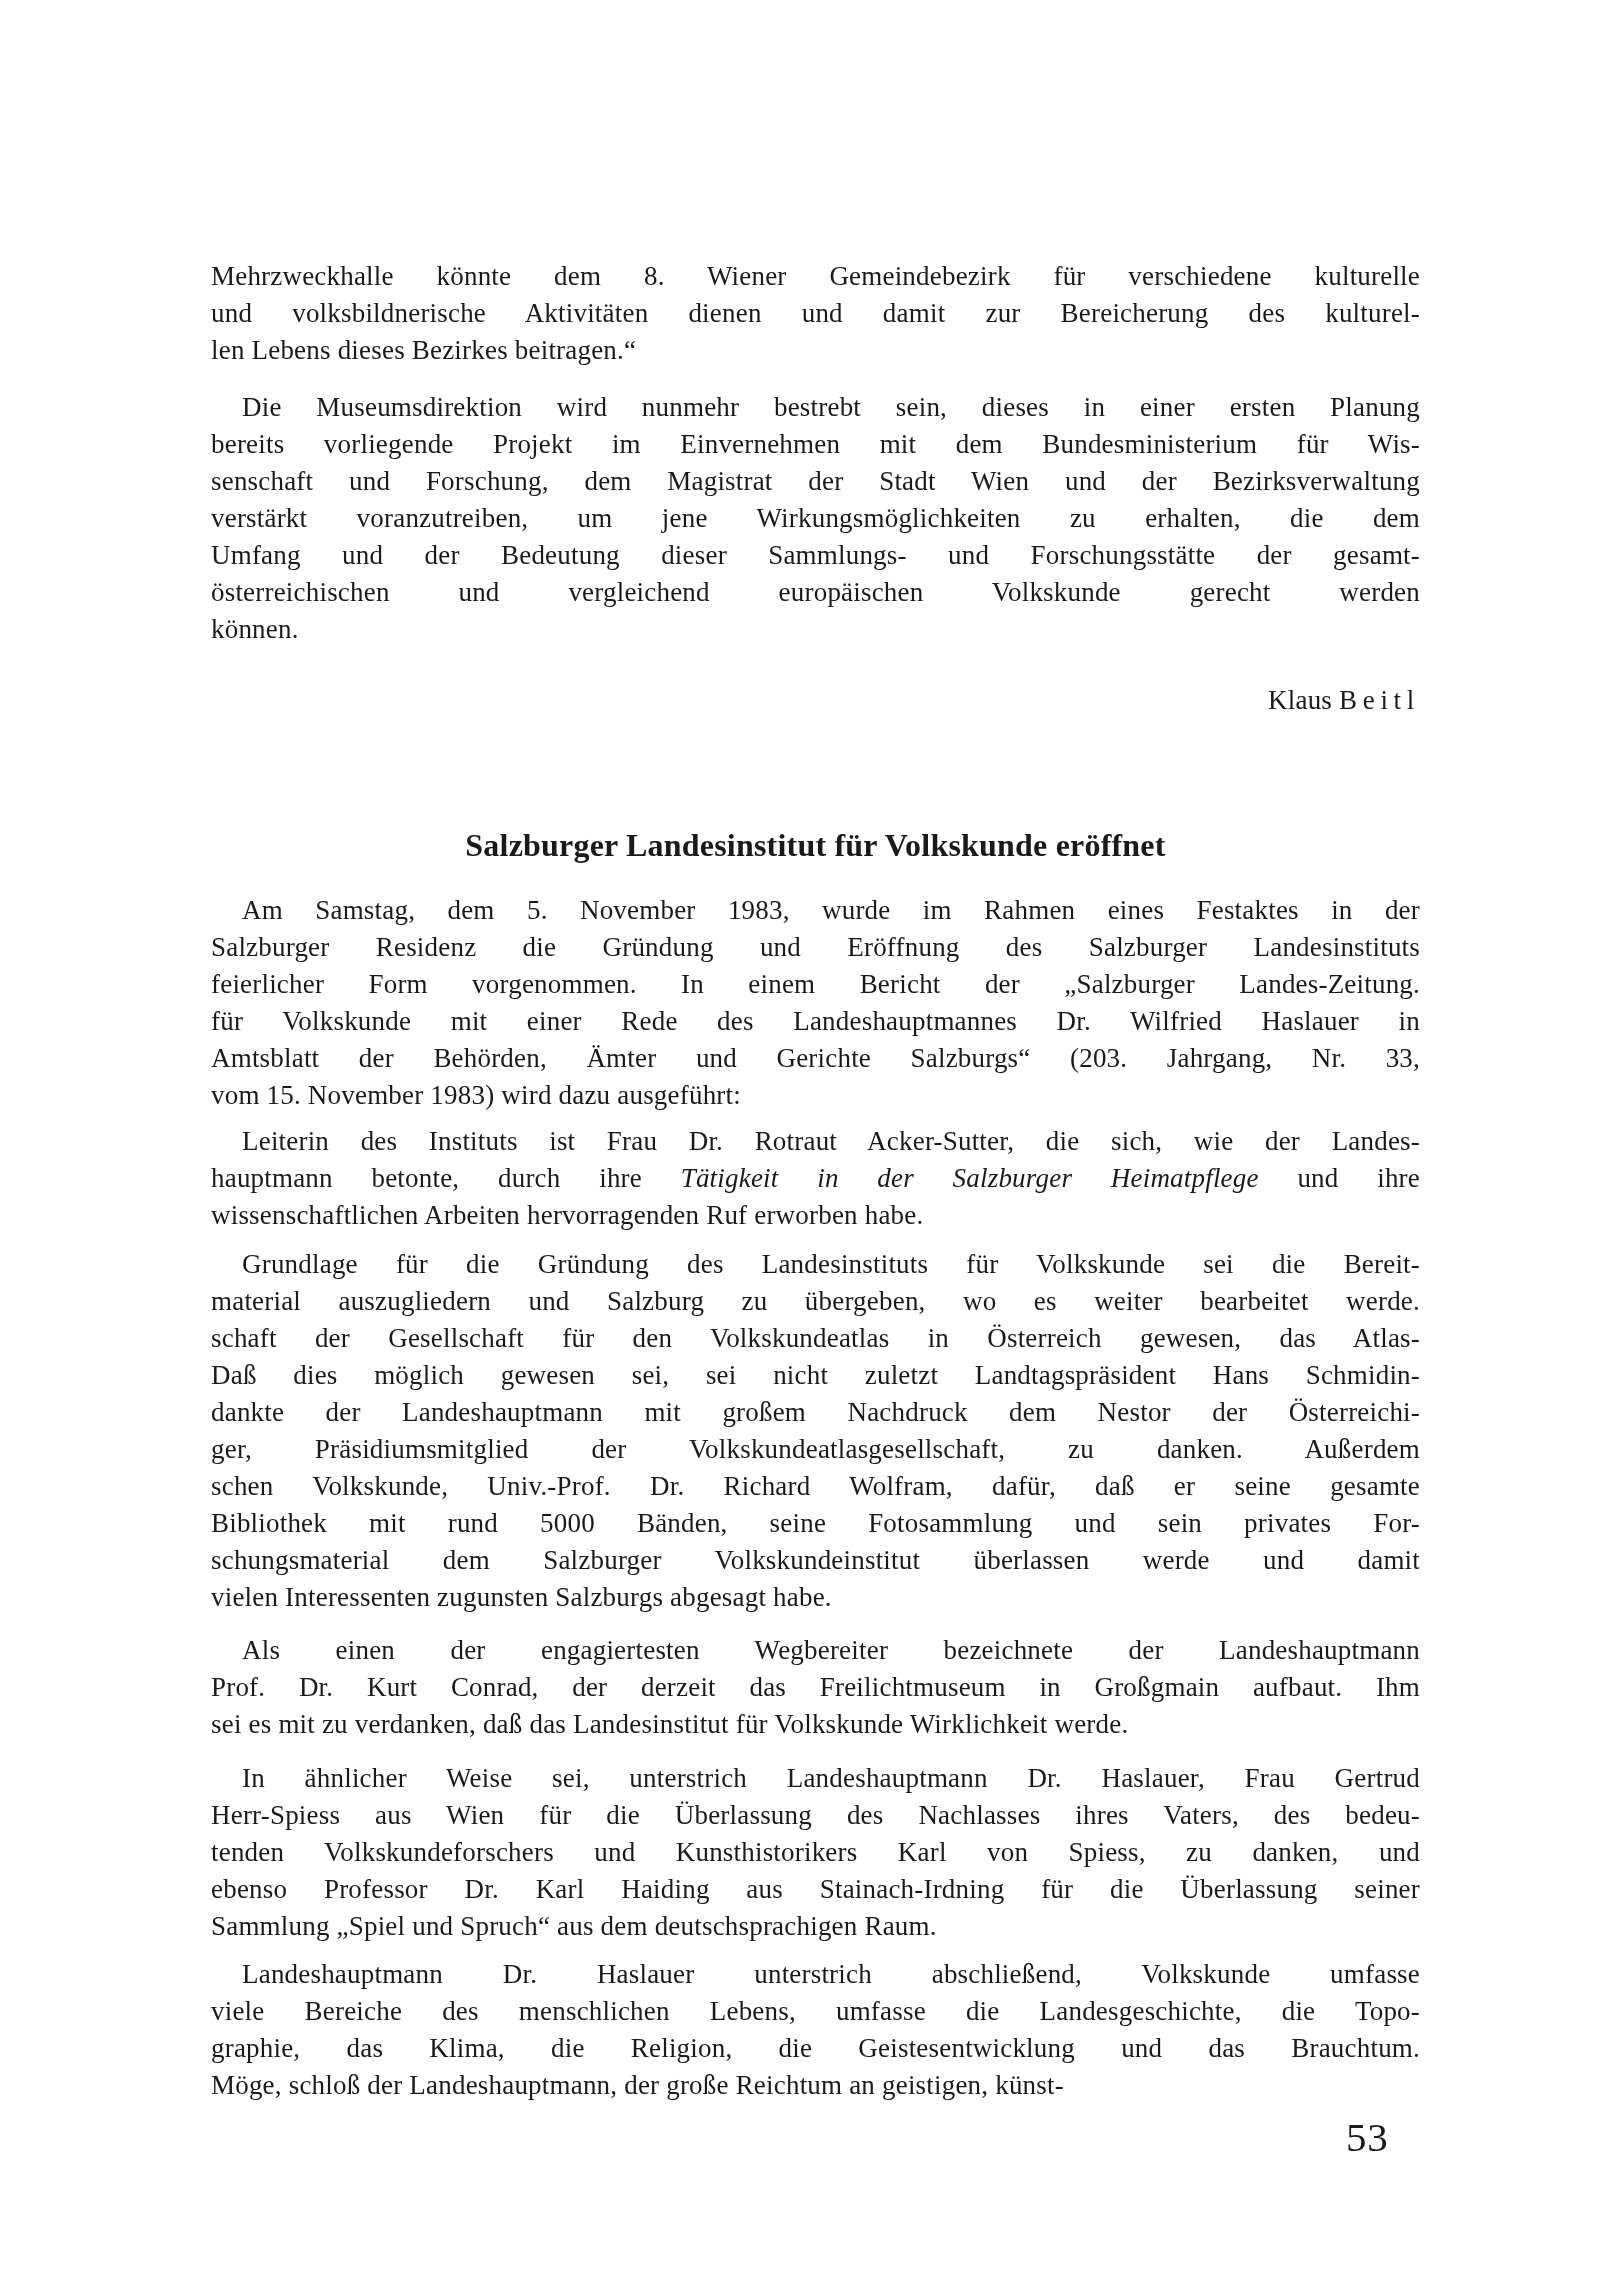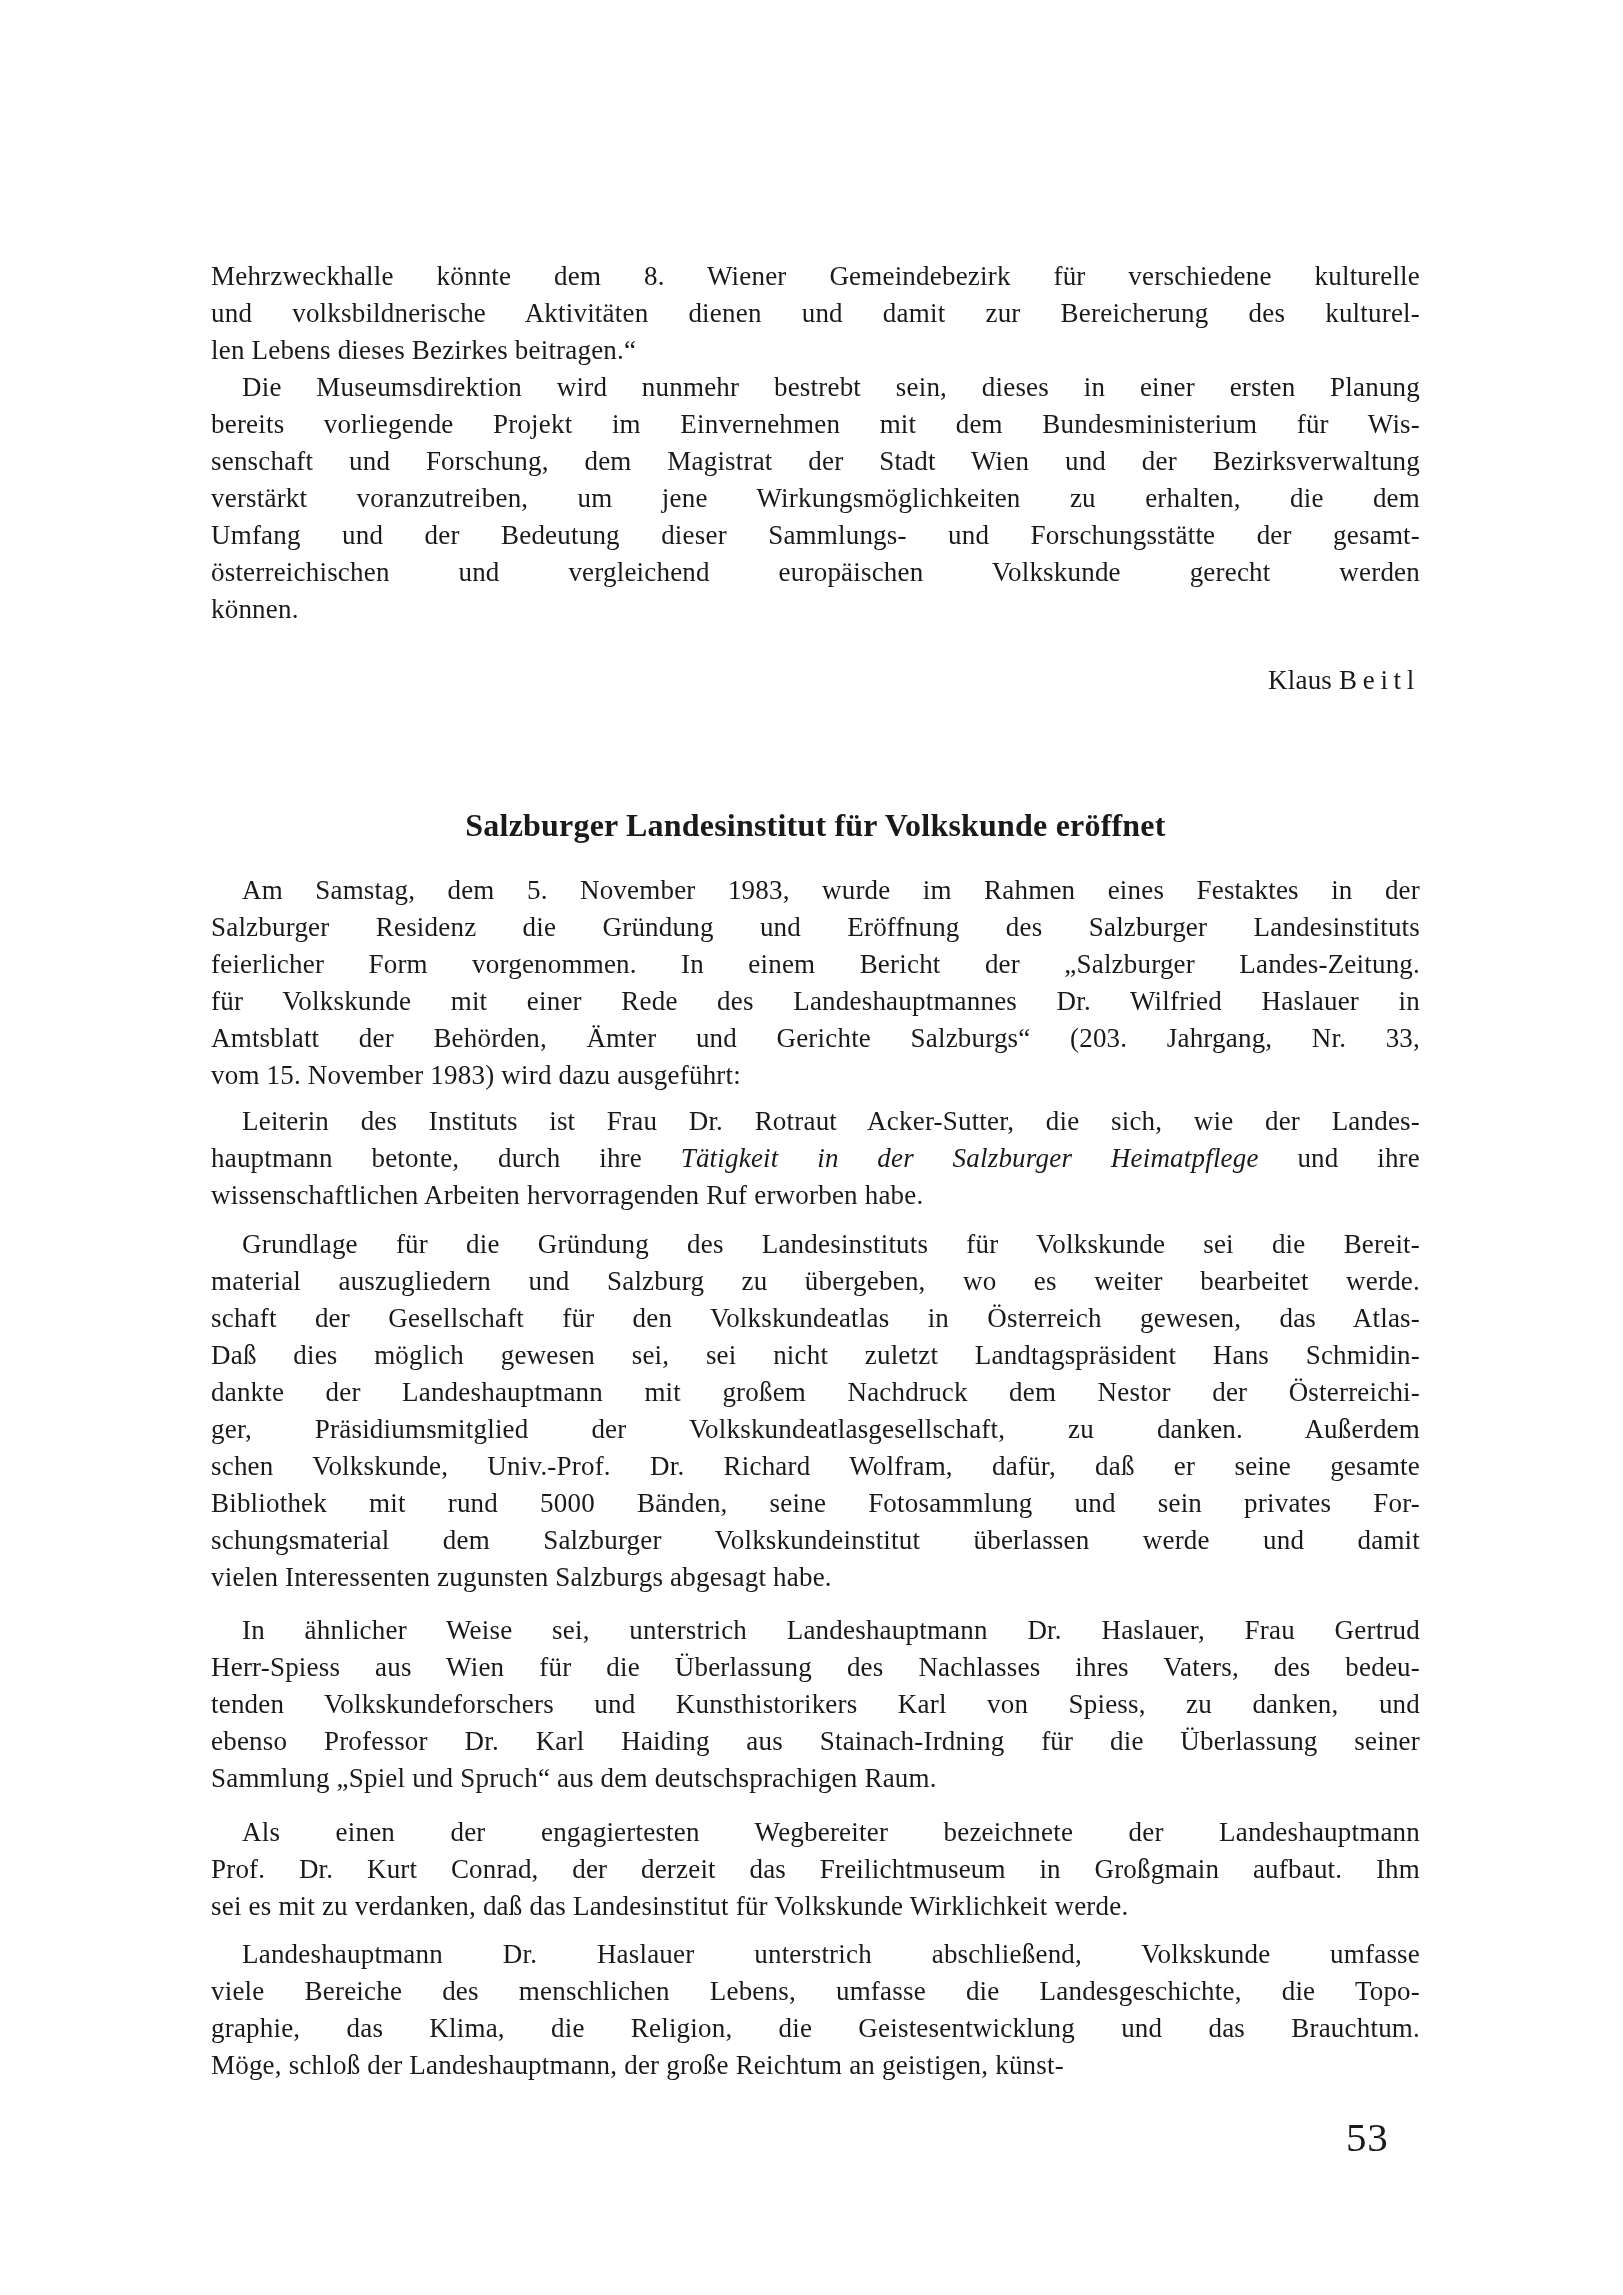--- a/index.html
+++ b/index.html
@@ -31,21 +31,21 @@
     text-align: justify;
     text-align-last: justify;
     white-space: normal;
   }
   .line.last { text-align-last: left; }
   .para.indent .line.first { text-indent: 31px; }
   .line i { font-style: italic; }
 
   
   #closing-paras .para:nth-child(1) { margin-top: 0; }
-  #closing-paras .para:nth-child(2) { }
+  #closing-paras .para:nth-child(2) { margin-top: 20px; }
   .signature-row {
     margin-top: 34px;
     text-align: right;
   }
   .signature-family { letter-spacing: 5.7px; }
   .article-heading {
     margin-top: 108px;
     text-align: center;
     font-weight: bold;
     font-size: 32px;
@@ -118,30 +118,30 @@
           <div class="line">schaft der Gesellschaft für den Volkskundeatlas in Österreich gewesen, das Atlas-</div>
           <div class="line">Daß dies möglich gewesen sei, sei nicht zuletzt Landtagspräsident Hans Schmidin-</div>
           <div class="line">dankte der Landeshauptmann mit großem Nachdruck dem Nestor der Österreichi-</div>
           <div class="line">ger, Präsidiumsmitglied der Volkskundeatlasgesellschaft, zu danken. Außerdem</div>
           <div class="line">schen Volkskunde, Univ.-Prof. Dr. Richard Wolfram, dafür, daß er seine gesamte</div>
           <div class="line">Bibliothek mit rund 5000 Bänden, seine Fotosammlung und sein privates For-</div>
           <div class="line">schungsmaterial dem Salzburger Volkskundeinstitut überlassen werde und damit</div>
           <div class="line last">vielen Interessenten zugunsten Salzburgs abgesagt habe.</div>
         </div>
         <div class="para indent">
+          <div class="line first">Als einen der engagiertesten Wegbereiter bezeichnete der Landeshauptmann</div>
+          <div class="line">Prof. Dr. Kurt Conrad, der derzeit das Freilichtmuseum in Großgmain aufbaut. Ihm</div>
+          <div class="line last">sei es mit zu verdanken, daß das Landesinstitut für Volkskunde Wirklichkeit werde.</div>
+        </div>
+        <div class="para indent">
           <div class="line first">In ähnlicher Weise sei, unterstrich Landeshauptmann Dr. Haslauer, Frau Gertrud</div>
           <div class="line">Herr-Spiess aus Wien für die Überlassung des Nachlasses ihres Vaters, des bedeu-</div>
           <div class="line">tenden Volkskundeforschers und Kunsthistorikers Karl von Spiess, zu danken, und</div>
           <div class="line">ebenso Professor Dr. Karl Haiding aus Stainach-Irdning für die Überlassung seiner</div>
           <div class="line last">Sammlung „Spiel und Spruch“ aus dem deutschsprachigen Raum.</div>
-        </div>
-        <div class="para indent">
-          <div class="line first">Als einen der engagiertesten Wegbereiter bezeichnete der Landeshauptmann</div>
-          <div class="line">Prof. Dr. Kurt Conrad, der derzeit das Freilichtmuseum in Großgmain aufbaut. Ihm</div>
-          <div class="line last">sei es mit zu verdanken, daß das Landesinstitut für Volkskunde Wirklichkeit werde.</div>
         </div>
         <div class="para indent">
           <div class="line first">Landeshauptmann Dr. Haslauer unterstrich abschließend, Volkskunde umfasse</div>
           <div class="line">viele Bereiche des menschlichen Lebens, umfasse die Landesgeschichte, die Topo-</div>
           <div class="line">graphie, das Klima, die Religion, die Geistesentwicklung und das Brauchtum.</div>
           <div class="line last">Möge, schloß der Landeshauptmann, der große Reichtum an geistigen, künst-</div>
         </div>
       </div>
 
   </div>

